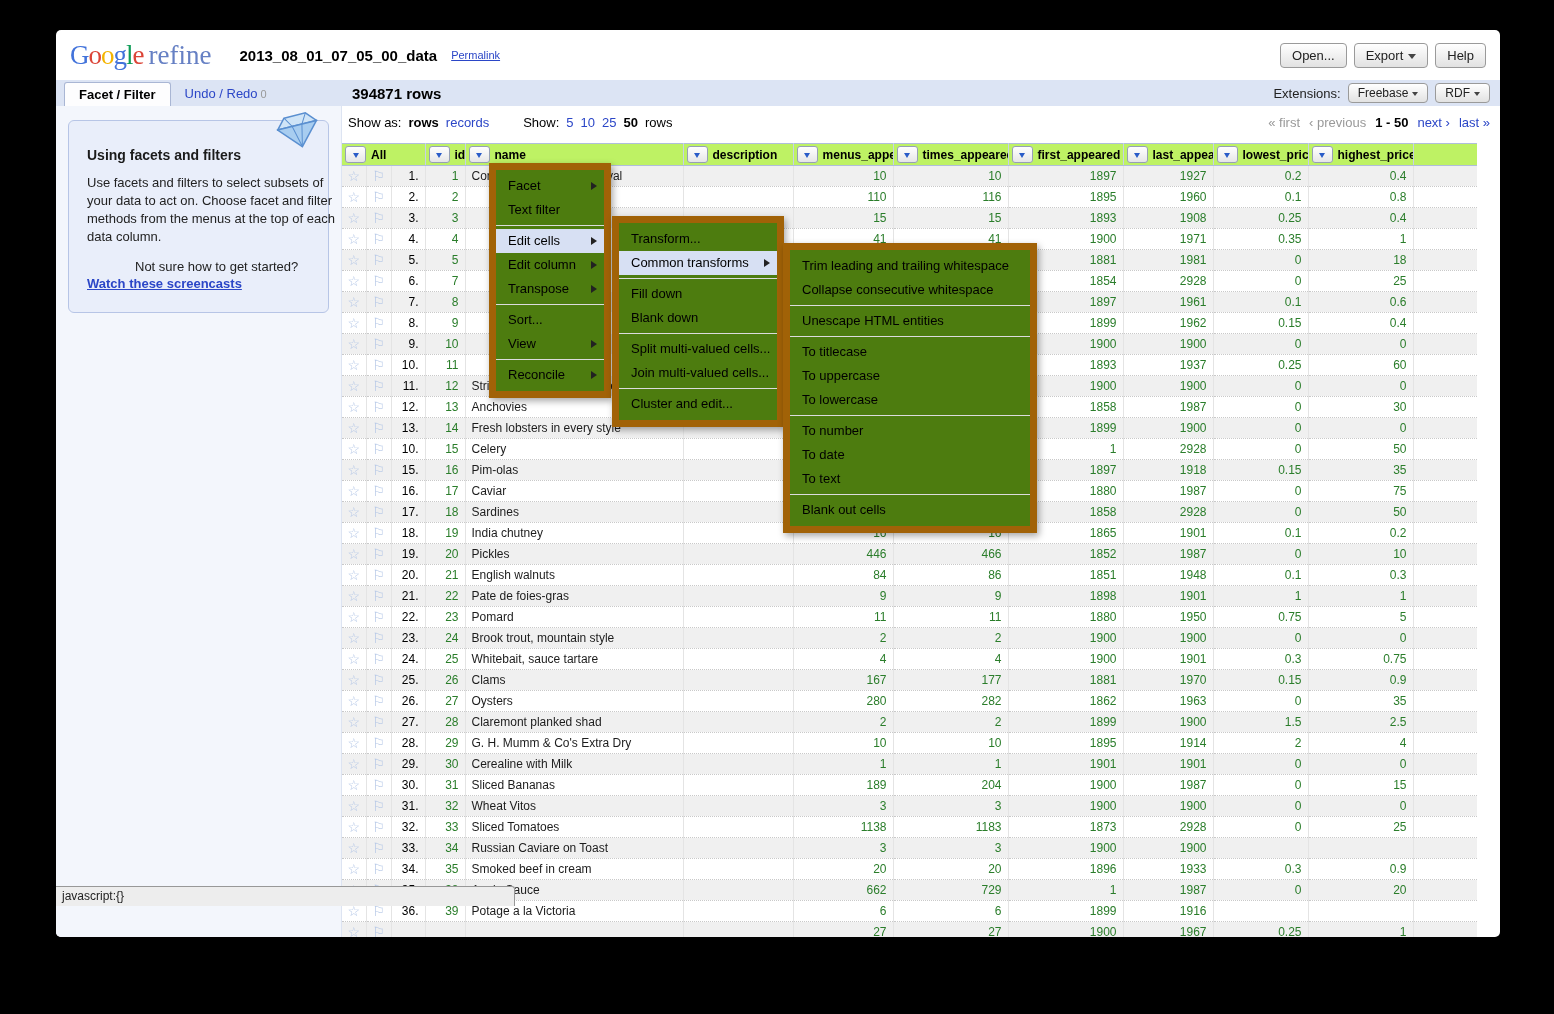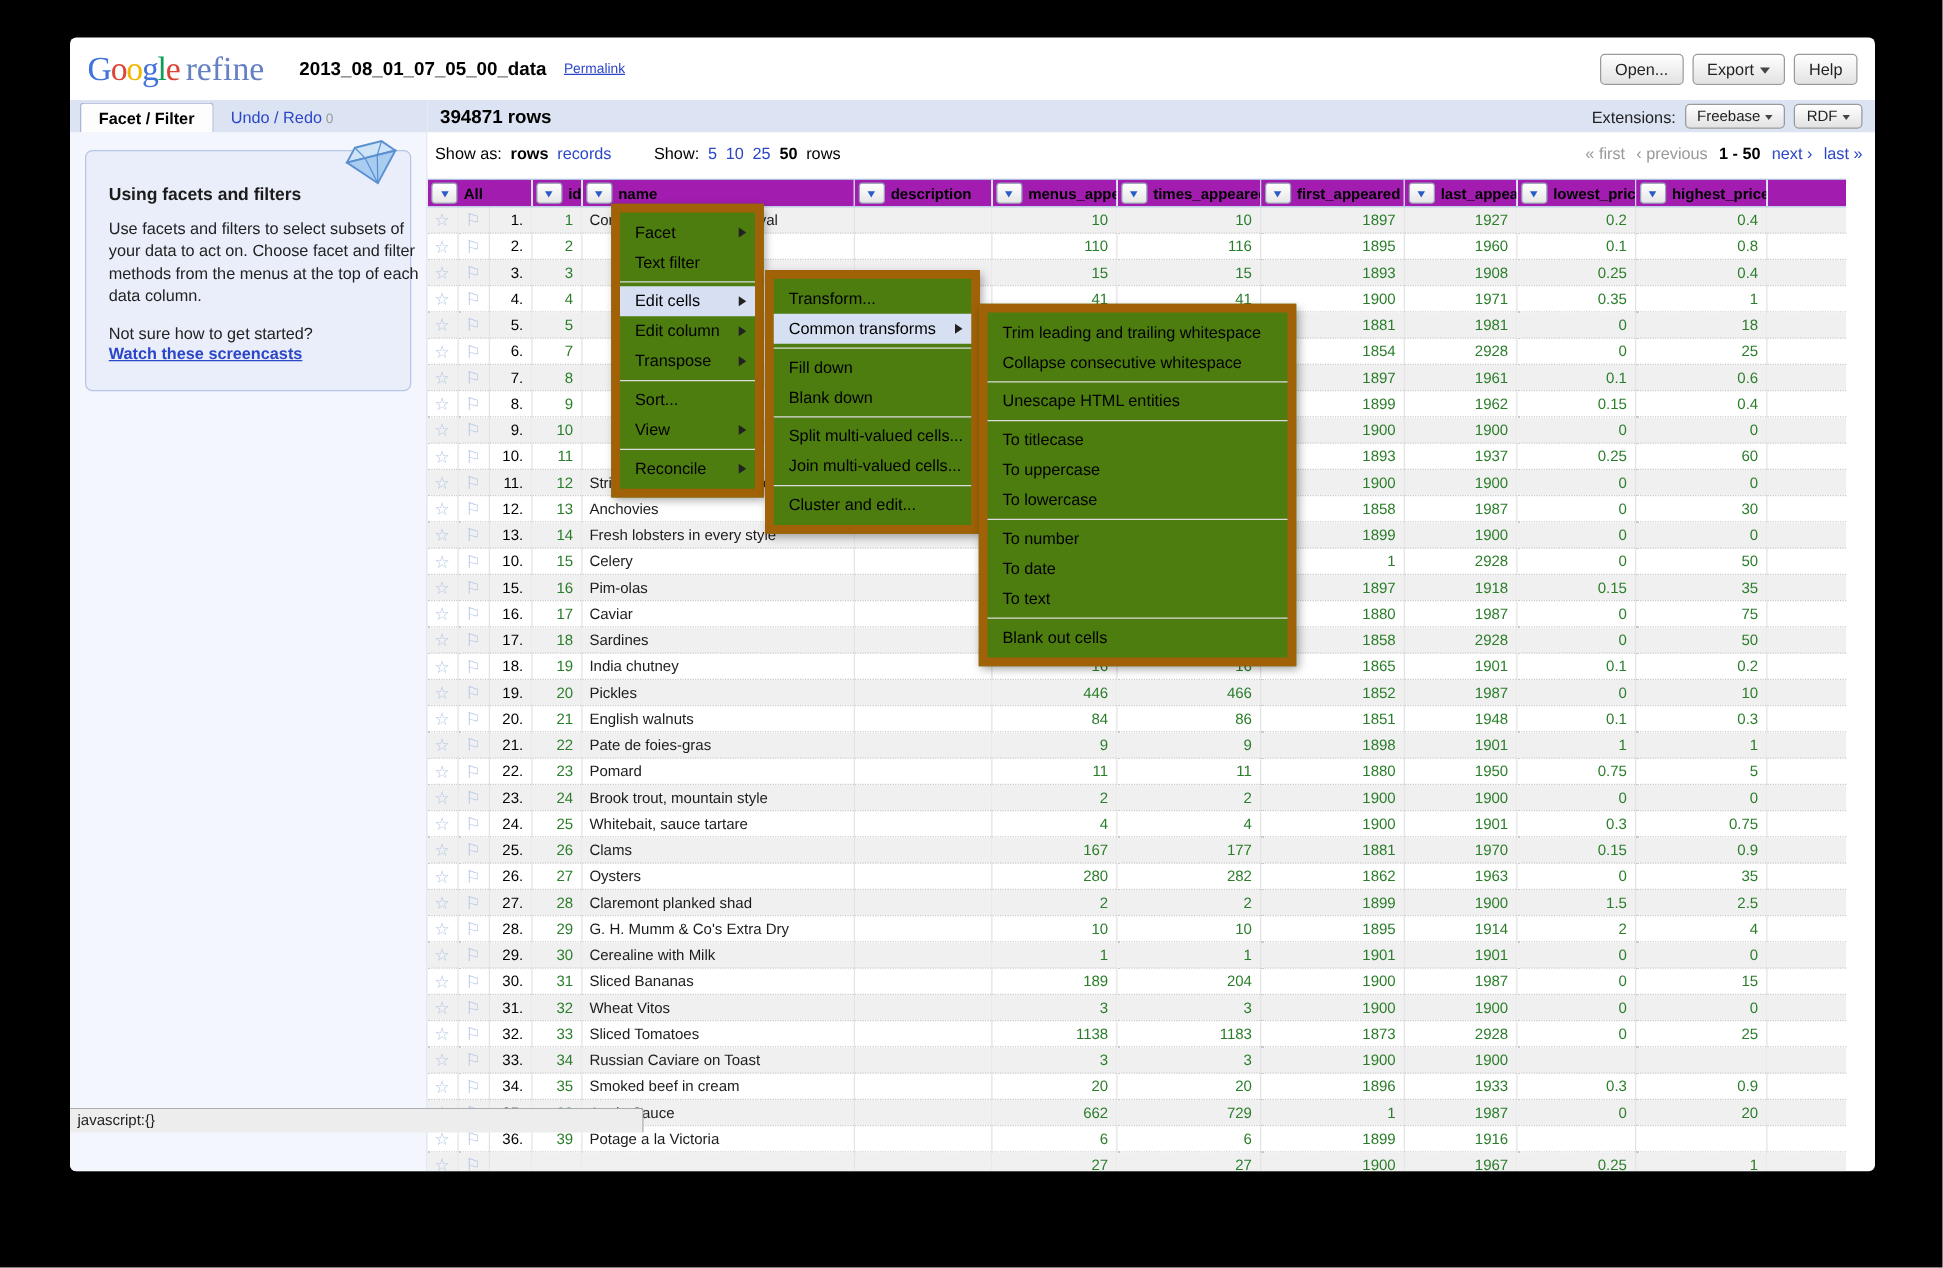--- a/index.html
+++ b/index.html
@@ -29,21 +29,21 @@
               border-radius:3px 3px 0 0;padding:4px 14px 4px;font-weight:bold;font-size:13px;color:#000;}
   .tab-inactive{padding:4px 14px 5px;font-size:13px;color:#2b46c7;}
   .tab-badge{font-size:11px;color:#999;margin-left:3px;}
   .sidebar-body{flex:1;background:#f3f6fc;border-right:1px solid #dde4f2;}
 
   
   .help-box{margin:14px 12px 0;background:#e9eefa;border:1px solid #b7c5e6;border-radius:6px;
             padding:26px 18px 20px;position:relative;}
   .help-title{font-weight:bold;font-size:14px;color:#1b1b1b;}
   .help-body{font-size:13px;color:#222;line-height:1.38;margin-top:11px;width:248px;}
-  .help-q{font-size:13px;color:#222;margin-top:13px;}
+  .help-q{font-size:13px;color:#222;margin-top:13px;margin-left:48px;}
   .help-link{font-size:13px;font-weight:bold;color:#2b46c7;}
   .diamond{position:absolute;top:-8px;right:8px;transform:rotate(-14deg);}
 
   
   .main{flex:1;display:flex;flex-direction:column;min-width:0;}
   .main-strip{height:26px;background:#dce4f4;display:flex;align-items:center;
               padding:0 10px;box-sizing:border-box;flex:none;}
   .rowcount{font-weight:bold;font-size:15px;color:#000;}
   .ext-group{margin-left:auto;display:flex;align-items:center;gap:7px;}
   .ext-label{font-size:13px;color:#222;}
@@ -58,21 +58,21 @@
   .sp{display:inline-block;width:7px;}
   .sp-big{display:inline-block;width:34px;}
   .bold{font-weight:bold;}
   .pager{margin-left:auto;display:flex;align-items:center;gap:9px;font-size:13px;}
   .pg-dim{color:#999;}
   .pg-link{color:#2b46c7;}
 
   
   .gridwrap{flex:1;overflow:hidden;padding-top:4px;}
   table.grid{border-collapse:collapse;table-layout:fixed;width:1135px;font-size:12px;}
-  .grid th{height:22px;background:#a21caf;border-top:1px solid #b0bedb;border-bottom:1px solid #b0bedb;
+  .grid th{height:22px;background:#bef264;border-top:1px solid #b0bedb;border-bottom:1px solid #b0bedb;
            border-right:1px solid #c6d1e8;padding:0 0 0 3px;text-align:left;overflow:hidden;
            white-space:nowrap;box-sizing:border-box;}
   .hcell{display:flex;align-items:center;gap:5px;font-weight:bold;font-size:12px;color:#000;}
   .dd{width:19px;height:15px;flex:none;background:linear-gradient(#ffffff,#e6e6e6);
       border:1px solid #96a0b4;border-radius:3px;display:inline-flex;align-items:center;justify-content:center;}
   .dd-tri{width:0;height:0;border:3.5px solid transparent;border-top:5px solid #2a5cc8;margin-top:4px;}
   .grid td{height:21px;border-bottom:1px dotted #c9c9c9;border-right:1px solid #e4e4e4;
            padding:0 6px;overflow:hidden;white-space:nowrap;box-sizing:border-box;}
   .grid tr.odd td{background:#f0f0f0;}
   .grid tr.even td{background:#fff;}

